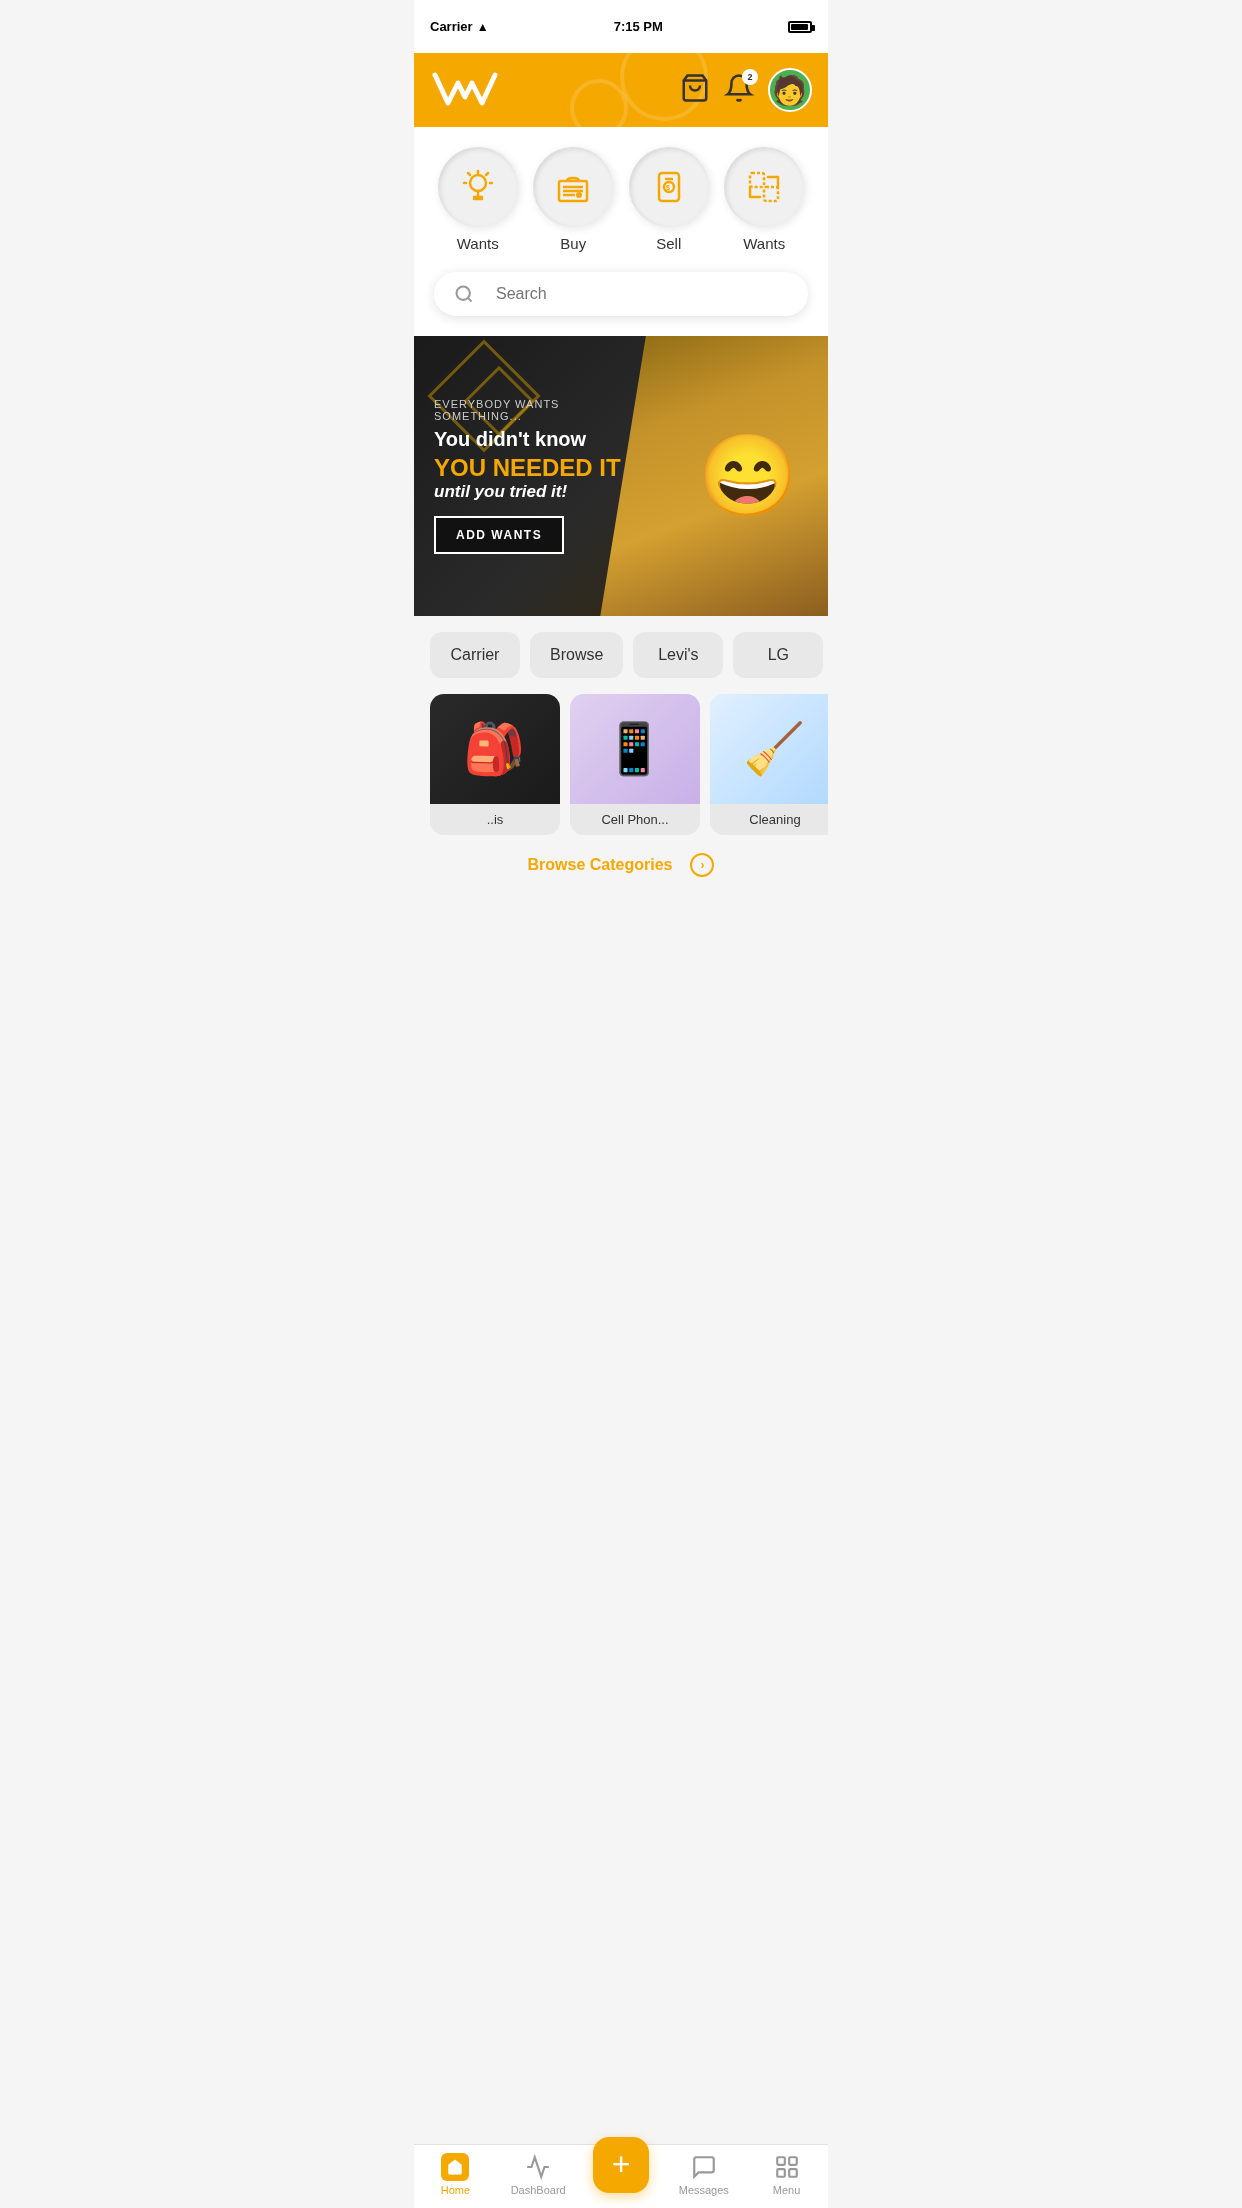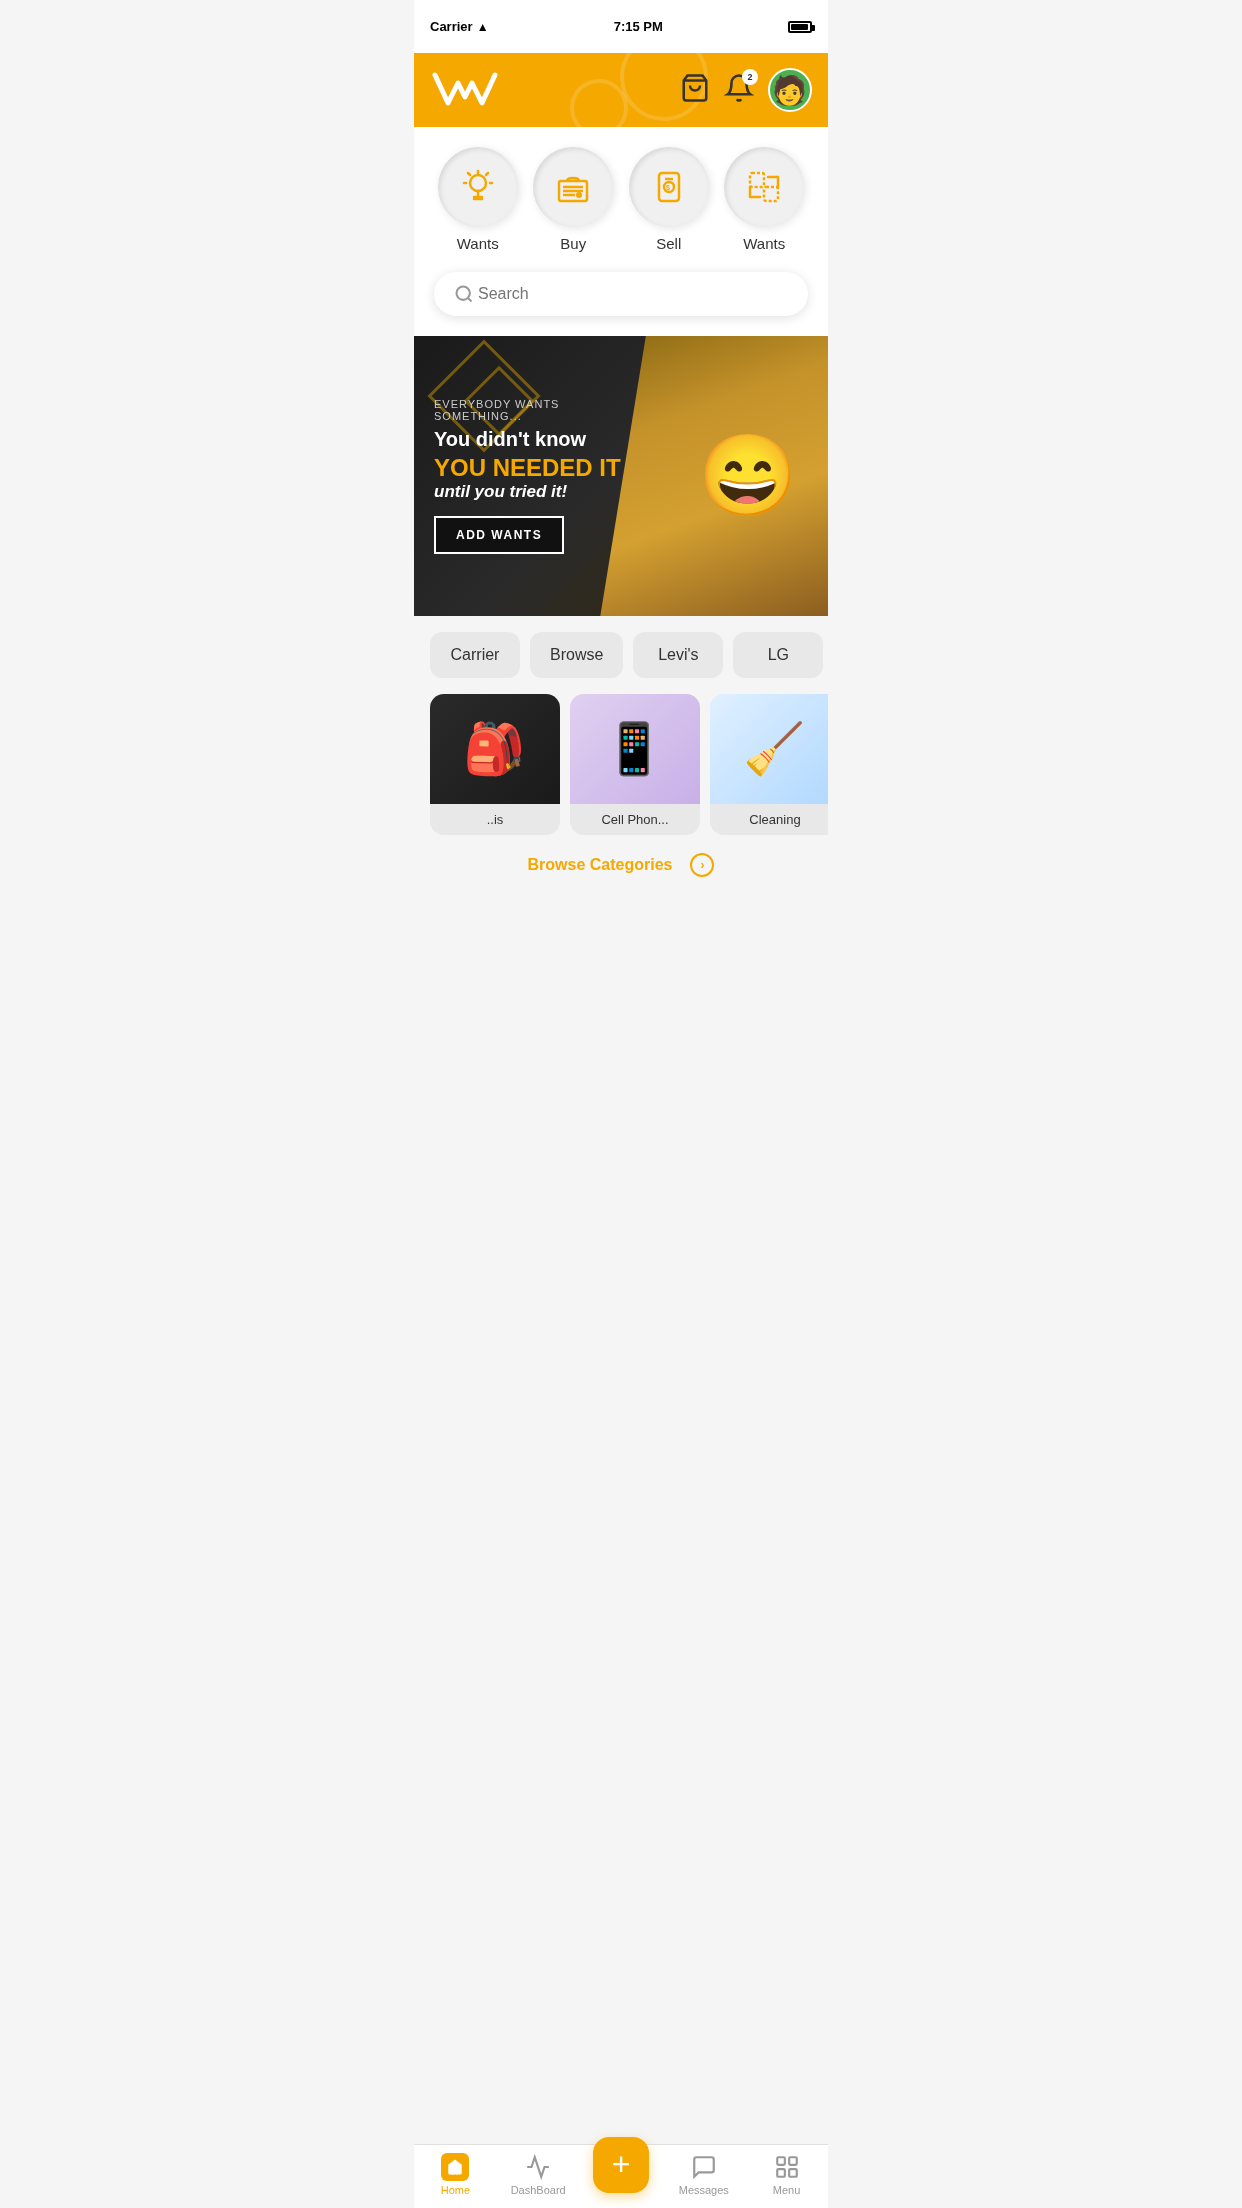--- a/index.html
+++ b/index.html
@@ -159,21 +159,21 @@
       background: #fff;
       padding: 10px 20px 20px;
     }
     .search-bar {
       display: flex;
       align-items: center;
       background: #fff;
       border-radius: 30px;
       padding: 12px 20px;
       box-shadow: 0 2px 12px rgba(0,0,0,0.12);
-      gap: 4px;
+      gap: 22px;
     }
     .search-bar input {
       border: none;
       outline: none;
       flex: 1;
       font-size: 16px;
       color: #999;
       background: transparent;
     }
 

